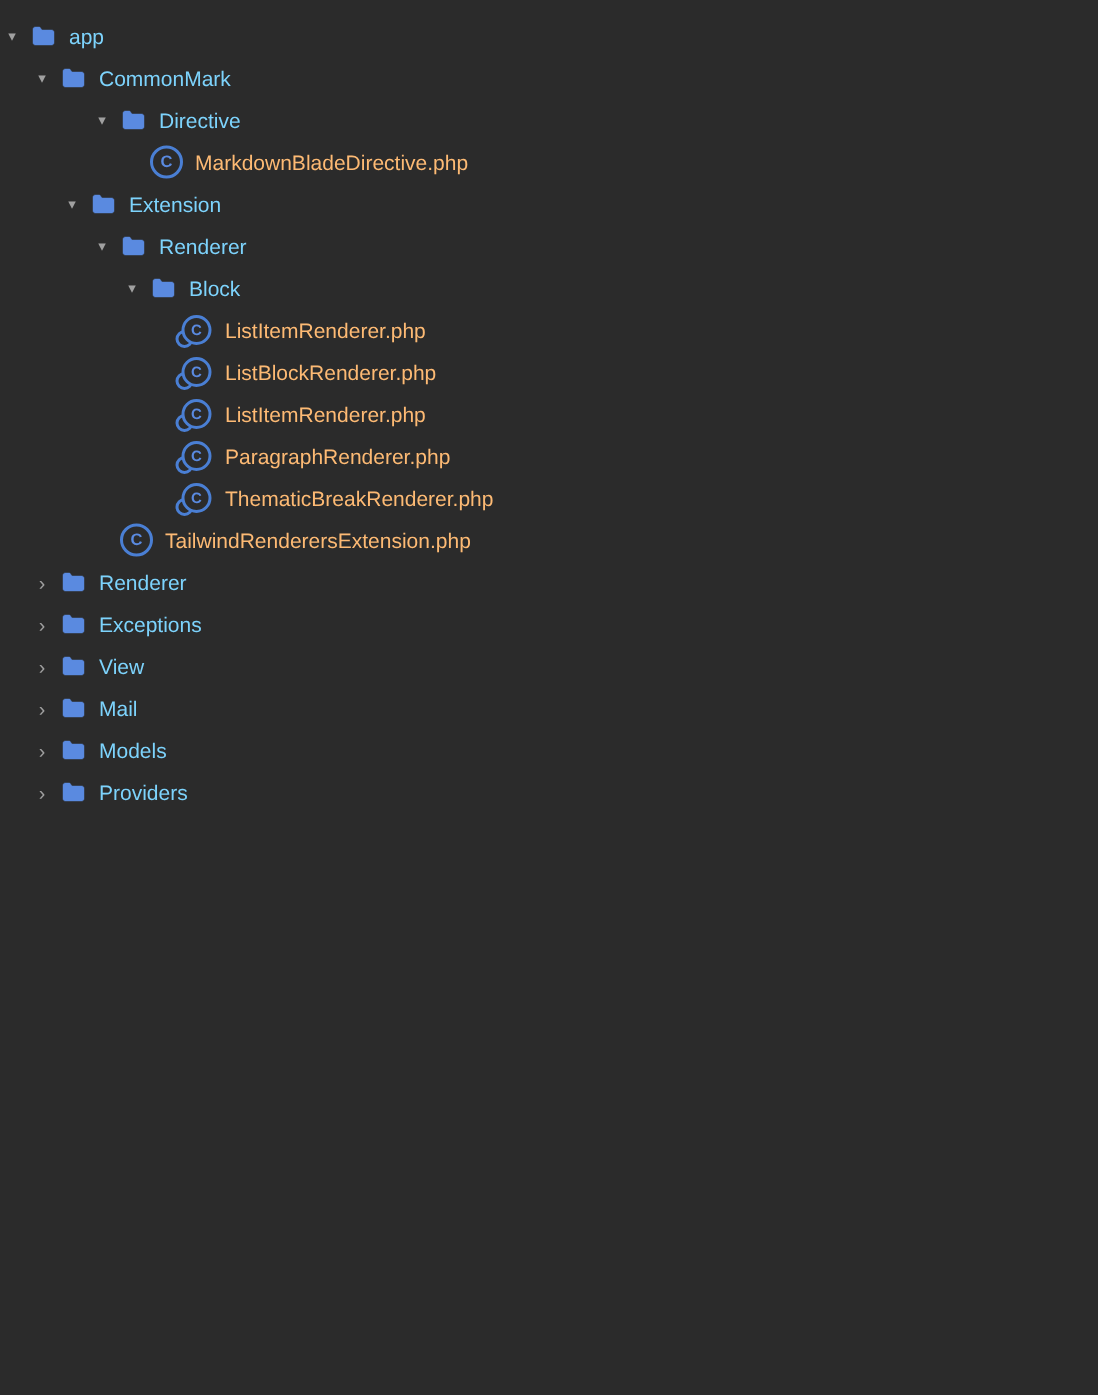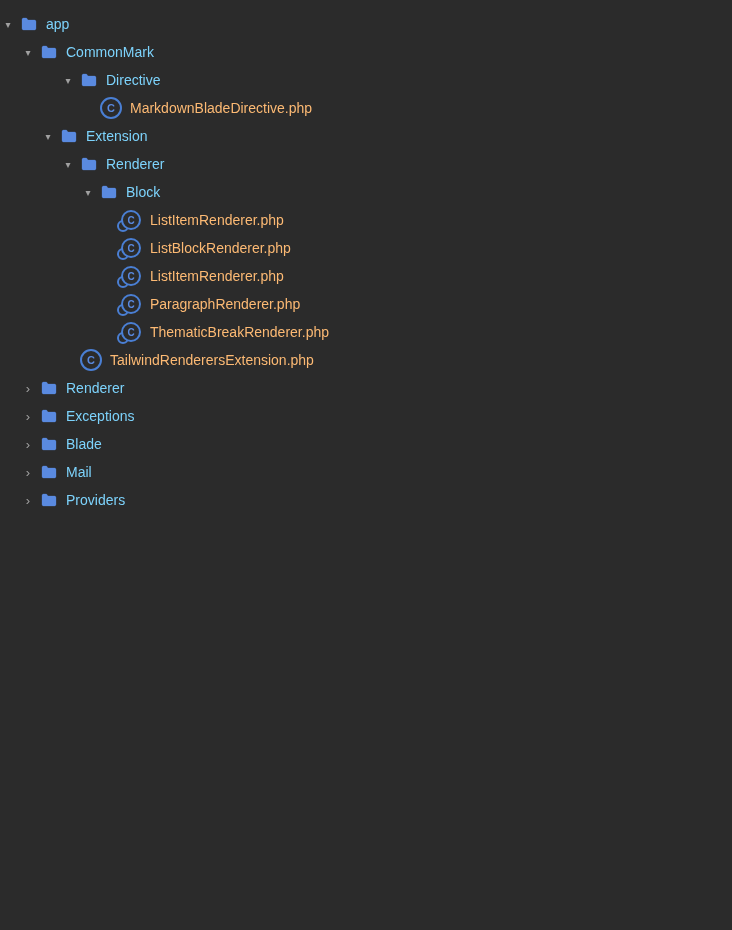--- a/index.html
+++ b/index.html
@@ -328,35 +328,45 @@
       <span class="item-label">Exceptions</span>
     </div>
     <div class="tree-item">
       <span class="indent"></span>
       <span class="chevron closed"></span>
       <span class="folder-icon">
         <svg viewBox="0 0 16 14" fill="none" xmlns="http://www.w3.org/2000/svg">
     <path d="M1 2.5C1 1.67 1.67 1 2.5 1H5.5L7 3H13.5C14.33 3 15 3.67 15 4.5V11.5C15 12.33 14.33 13 13.5 13H2.5C1.67 13 1 12.33 1 11.5V2.5Z" fill="#5a8ae0" stroke="#5a8ae0" stroke-width="0.3"></path>
   </svg>
       </span>
-      <span class="item-label">Blade</span>
+      <span class="item-label">View</span>
     </div>
     <div class="tree-item">
       <span class="indent"></span>
       <span class="chevron closed"></span>
       <span class="folder-icon">
         <svg viewBox="0 0 16 14" fill="none" xmlns="http://www.w3.org/2000/svg">
     <path d="M1 2.5C1 1.67 1.67 1 2.5 1H5.5L7 3H13.5C14.33 3 15 3.67 15 4.5V11.5C15 12.33 14.33 13 13.5 13H2.5C1.67 13 1 12.33 1 11.5V2.5Z" fill="#5a8ae0" stroke="#5a8ae0" stroke-width="0.3"></path>
   </svg>
       </span>
       <span class="item-label">Mail</span>
     </div>
     <div class="tree-item">
       <span class="indent"></span>
       <span class="chevron closed"></span>
       <span class="folder-icon">
         <svg viewBox="0 0 16 14" fill="none" xmlns="http://www.w3.org/2000/svg">
     <path d="M1 2.5C1 1.67 1.67 1 2.5 1H5.5L7 3H13.5C14.33 3 15 3.67 15 4.5V11.5C15 12.33 14.33 13 13.5 13H2.5C1.67 13 1 12.33 1 11.5V2.5Z" fill="#5a8ae0" stroke="#5a8ae0" stroke-width="0.3"></path>
   </svg>
       </span>
+      <span class="item-label">Models</span>
+    </div>
+    <div class="tree-item">
+      <span class="indent"></span>
+      <span class="chevron closed"></span>
+      <span class="folder-icon">
+        <svg viewBox="0 0 16 14" fill="none" xmlns="http://www.w3.org/2000/svg">
+    <path d="M1 2.5C1 1.67 1.67 1 2.5 1H5.5L7 3H13.5C14.33 3 15 3.67 15 4.5V11.5C15 12.33 14.33 13 13.5 13H2.5C1.67 13 1 12.33 1 11.5V2.5Z" fill="#5a8ae0" stroke="#5a8ae0" stroke-width="0.3"></path>
+  </svg>
+      </span>
       <span class="item-label">Providers</span>
     </div>
   </div>
 
 </body></html>

